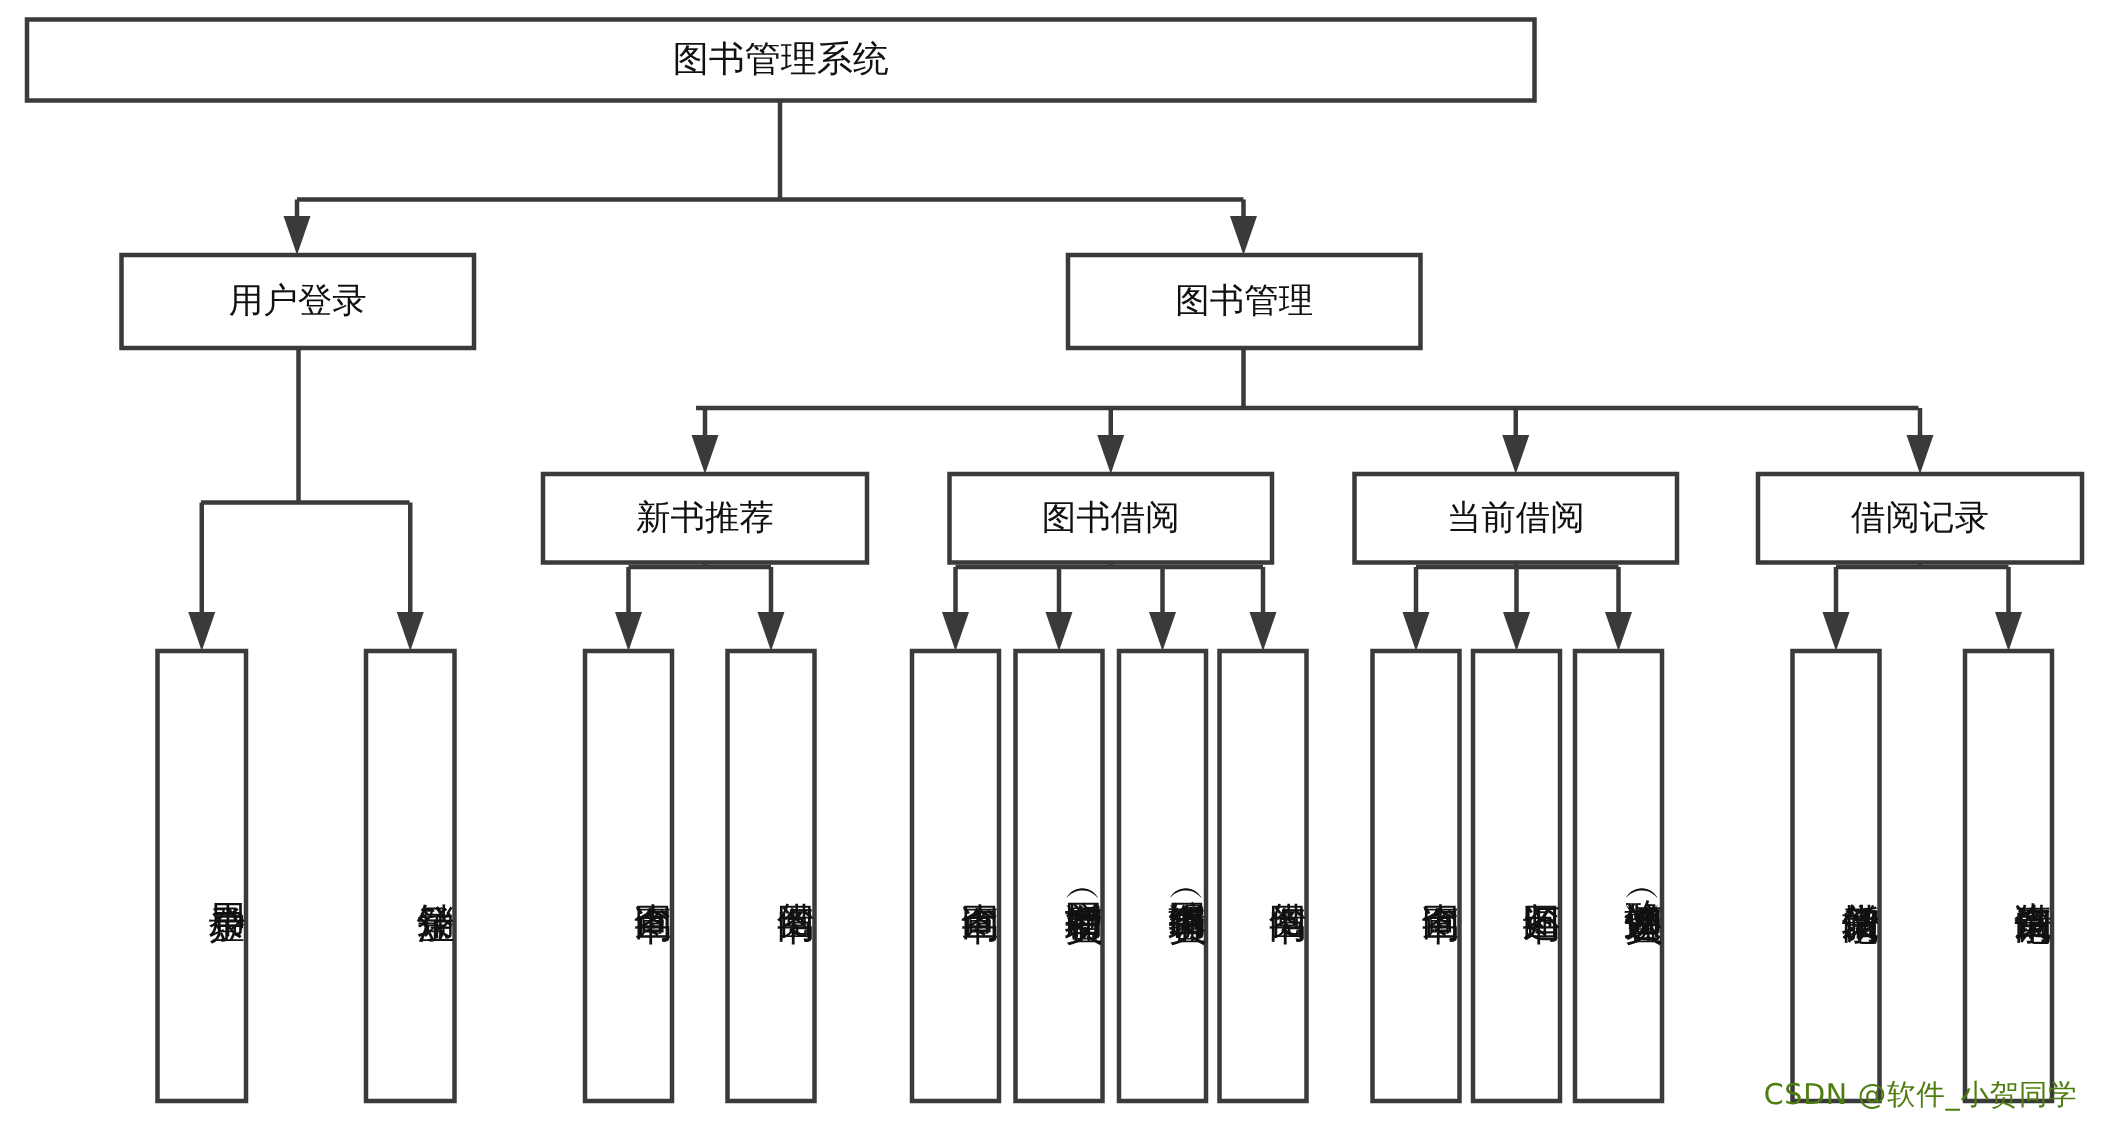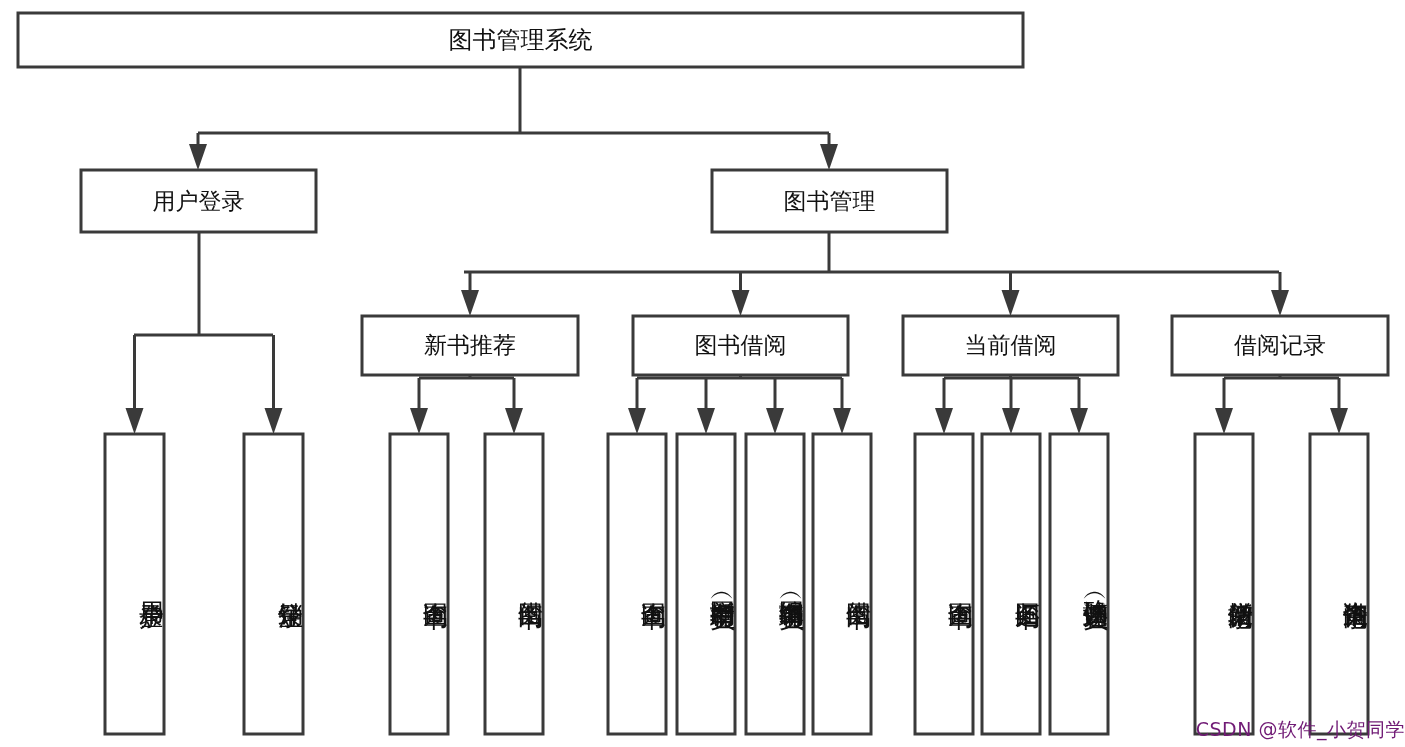--- a/index.html
+++ b/index.html
@@ -67,25 +67,25 @@
     font-family: "DejaVu Sans", "Liberation Sans", sans-serif;
     font-size: 25px;
     line-height: 1.04;
     color: #111111;
     letter-spacing: 1px;
     white-space: nowrap;
     pointer-events: none;
   }
   .watermark {
     position: absolute;
-    right: 0;
+    right: 20px;
     bottom: 4px;
     font-family: "DejaVu Sans", "Liberation Sans", sans-serif;
     font-size: 19px;
-    color: #701a75;
+    color: #4d7c0f;
     letter-spacing: 0.5px;
     white-space: nowrap;
   }
 </style>
 </head>
 <body>
 
 <div id="diagram-root">
   <svg class="diagram-canvas" id="diagram-svg" viewBox="0 0 1405 747" xmlns="http://www.w3.org/2000/svg">
       <g>

